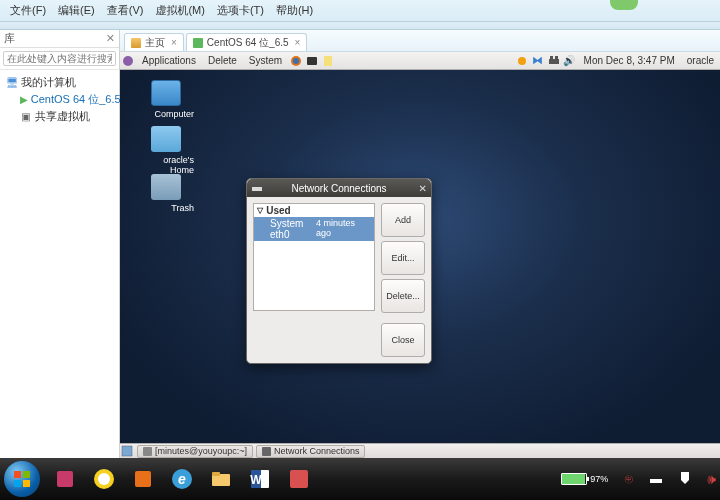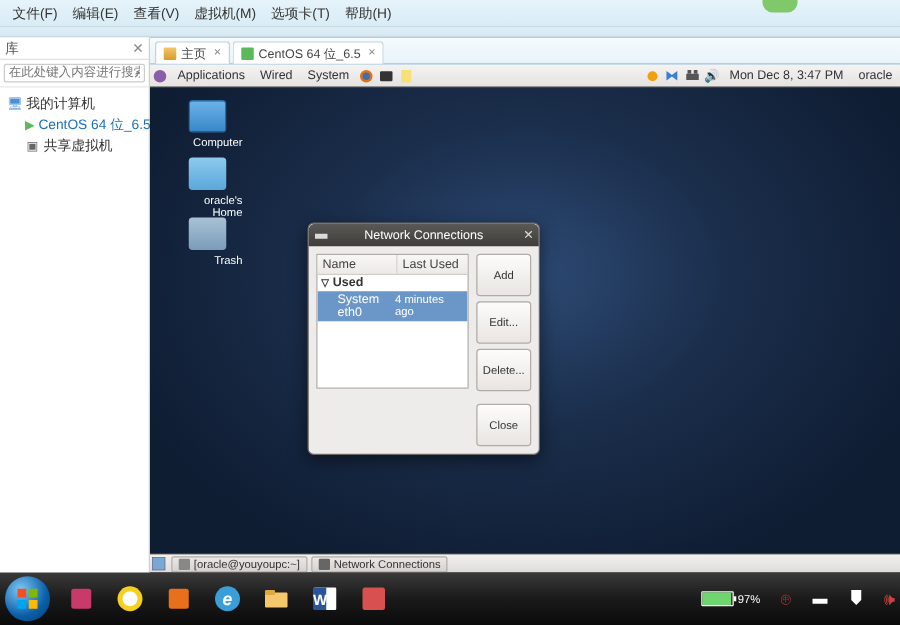--- a/index.html
+++ b/index.html
@@ -149,21 +149,21 @@
 
     <div class="vm-screen">
 
       <div class="gnome-top">
         <span class="g-icon">
             <svg viewBox="0 0 12 12">
               <circle cx="6" cy="6" r="5" fill="#8a5fa8"></circle>
             </svg>
           </span>
         <span class="menu">Applications</span>
-        <span class="menu">Wired</span>
+        <span class="menu">Delete</span>
         <span class="menu">System</span>
         <span class="g-icon">
             <svg viewBox="0 0 12 12">
               <circle cx="6" cy="6" r="5" fill="#e0731a"></circle>
               <circle cx="6" cy="6" r="3" fill="#3a6fb0"></circle>
             </svg>
           </span>
         <span class="g-icon">
             <svg viewBox="0 0 12 12">
               <rect x="1" y="2" width="10" height="8" fill="#333" rx="1"></rect>
@@ -210,24 +210,20 @@
         <div class="dialog">
           <div class="dlg-title">
             <span class="dlg-title-icon"><svg viewBox="0 0 12 12">
                   <rect x="1" y="5" width="10" height="4" fill="#fff" opacity=".8"></rect>
                 </svg></span>
             <span>Network Connections</span>
             <span class="dlg-close">✕</span>
           </div>
           <div class="dlg-body">
             <div class="conn-list">
-              <div class="conn-head">
-                <div class="ch-name">Name</div>
-                <div class="ch-last">Last Used</div>
-              </div>
               <div class="conn-grp">
                 <span class="tri">▽</span>
                 <span>Used</span>
               </div>
               <div class="conn-row">
                 <div class="cr-name">System eth0</div>
                 <div class="cr-last">4 minutes ago</div>
               </div>
             </div>
             <div class="dlg-btns">
@@ -243,21 +239,21 @@
       </div>
 
       <div class="gnome-bot">
         <span class="g-icon" style="width:12px;">
             <svg viewBox="0 0 12 12">
               <rect x="1" y="1" width="10" height="10" fill="#7aa8d0" stroke="#557" stroke-width="0.5"></rect>
             </svg>
           </span>
         <div class="taskbtn">
           <span class="tb-icon"></span>
-          <span>[oracle@youyoupc:~]</span>
+          <span>[minutes@youyoupc:~]</span>
         </div>
         <div class="taskbtn">
           <span class="tb-icon" style="background:#666;"></span>
           <span>Network Connections</span>
         </div>
       </div>
     </div>
   </div>
 </div>
 

